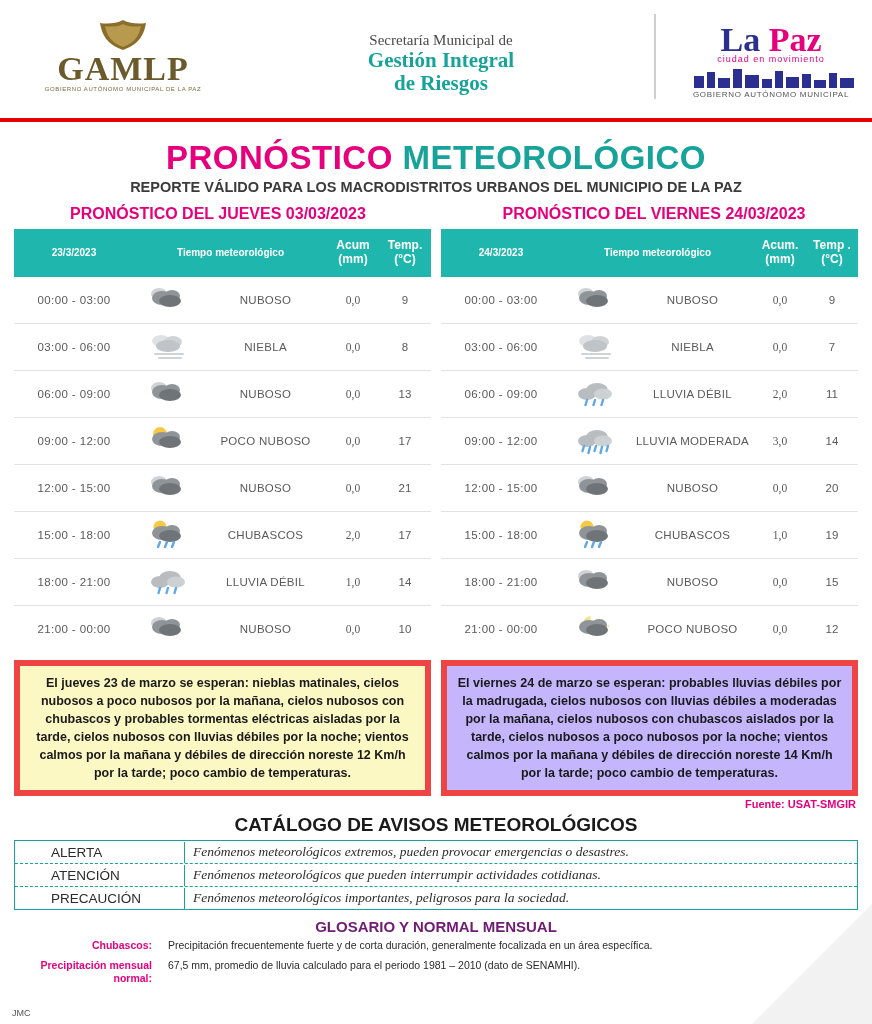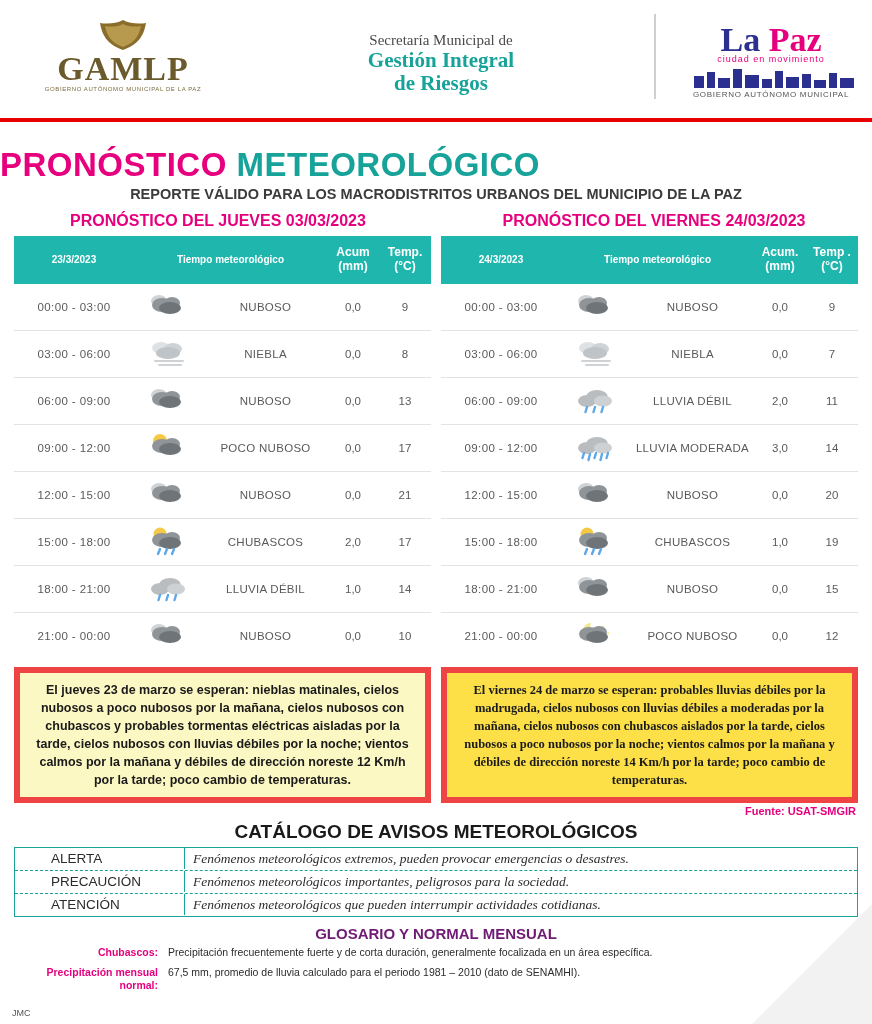--- a/index.html
+++ b/index.html
@@ -30,65 +30,65 @@
   .lapaz { width:200px; text-align:center; border-left:2px solid #cfcfcf; padding-left:32px; padding-top:10px; }
   .lapaz .lp1 { font-family:"Liberation Serif", serif; font-size:34px; font-weight:700; color:#2b2f8f; line-height:.95; }
   .lapaz .lp1 .paz { color:#e6007e; }
   .lapaz .lp2 { font-size:9px; color:#e6007e; letter-spacing:1px; margin-top:-2px; }
   .lapaz .skyline { height:22px; margin-top:2px; }
   .lapaz .lp3 { font-size:8px; color:#555; letter-spacing:.7px; margin-top:2px; }
 
   .headrule { height:4px; background:#e60000; margin:0; }
 
   
-  .title { font-size:33px; font-weight:700; letter-spacing:.5px; margin-top:24px; font-family:"Liberation Sans", sans-serif; }
+  .title { text-align:center; font-size:33px; font-weight:700; letter-spacing:.5px; margin-top:17px; font-family:"Liberation Sans", sans-serif; }
   .title .a { color:#e6007e; }
   .title .b { color:#17a39a; }
   .subtitle { text-align:center; font-size:14.5px; font-weight:700; color:#3b3b3b; margin-top:2px; }
 
   .daytitles { display:flex; margin-top:10px; }
   .daytitle { flex:1; text-align:center; color:#e6007e; font-weight:700; font-size:16px; }
 
   
   .tables { display:flex; gap:10px; padding:6px 14px 0 14px; }
   .tbl { flex:1; }
   table { width:100%; border-collapse:collapse; }
   thead th { background:#1fb7ad; color:#ffffff; font-size:10px; font-weight:700; padding:10px 2px; text-align:center; line-height:1.15; }
   thead th.hsmall { font-size:12px; }
   tbody td { font-size:11.5px; color:#5a5a5a; text-align:center; padding:7px 2px; border-bottom:1px solid #e3e3e3; }
   tbody tr:last-child td { border-bottom:none; }
   td.rango { font-size:11.5px; letter-spacing:.4px; white-space:nowrap; width:120px; }
   td.icon { width:70px; }
   td.desc { font-size:11.5px; letter-spacing:.3px; }
-  td.acum { width:52px; }
+  td.acum { width:52px;font-family:Liberation Serif, serif; }
   td.temp { width:52px; }
   .ico { display:inline-block; line-height:1; }
   .ico svg { display:block; margin:0 auto; }
 
   
   .notes { display:flex; gap:10px; padding:8px 14px 0 14px; }
   .note { flex:1; border:6px solid #ef4444; padding:8px 10px; font-size:12.5px; font-weight:700; line-height:1.45; text-align:center; color:#1a1a1a; }
   .note.yellow { background:#fcf8c4; }
-  .note.orange { background:#fde047;font-family:Liberation Serif, serif; }
+  .note.orange { background:#c4b5fd; }
   .fuente { text-align:right; padding:2px 16px 0 0; font-size:11px; font-weight:700; color:#e6007e; }
 
   
   .cat-title { text-align:center; font-size:19px; font-weight:700; color:#1a1a1a; margin-top:4px; }
   .catbox { margin:4px 14px 0 14px; border:1px solid #17a39a; }
-  .catrow { display:flex; align-items:flex-start; border-bottom:1px dashed #17a39a; }
+  .catrow { display:flex; align-items:center; border-bottom:1px dashed #17a39a; }
   .catrow:last-child { border-bottom:none; }
   .swatch { width:30px; border-right:1px dashed #17a39a; }
   .catlabel { width:140px; font-size:13.5px; color:#2b2b2b; padding:3px 6px; border-right:1px solid #17a39a; }
   .catdesc { flex:1; font-family:"Liberation Serif", serif; font-style:italic; font-size:13.5px; color:#2b2b2b; padding:3px 8px; }
 
   
   .glos-title { text-align:center; font-size:15px; font-weight:700; color:#701a75; margin-top:8px; }
   .glos { padding:4px 16px 0 16px; }
   .grow { display:flex; margin-bottom:6px; }
-  .gterm { width:152px; text-align:right; color:#e6007e; font-size:10.5px; font-weight:700; padding-right:10px; line-height:1.25; }
+  .gterm { width:152px; text-align:right; color:#e6007e; font-size:10.5px; font-weight:700; padding-right:16px; line-height:1.25; }
   .gdef { flex:1; font-size:10.5px; color:#2b2b2b; line-height:1.3; }
 
   .jmc { position:absolute; left:12px; bottom:6px; font-size:9px; color:#555; }
   .tri { position:absolute; right:0; bottom:0; width:0; height:0; border-left:120px solid transparent; border-bottom:120px solid #f2f2f2; z-index:-1; }
 </style>
 </head>
 <body>
 
 <div class="page">
   <div class="tri"></div>
@@ -396,28 +396,28 @@
   <div class="fuente">Fuente: USAT-SMGIR</div>
 
   <div class="cat-title">CATÁLOGO DE AVISOS METEOROLÓGICOS</div>
   <div class="catbox" id="catbox">
       <div class="catrow">
         <div class="swatch" style="background:#fb2d00"></div>
         <div class="catlabel">ALERTA</div>
         <div class="catdesc">Fenómenos meteorológicos extremos, pueden provocar emergencias o desastres.</div>
       </div>
       <div class="catrow">
+        <div class="swatch" style="background:#fdfcc2"></div>
+        <div class="catlabel">ATENCIÓN</div>
+        <div class="catdesc">Fenómenos meteorológicos que pueden interrumpir actividades cotidianas.</div>
+      </div>
+      <div class="catrow">
         <div class="swatch" style="background:#f7b26a"></div>
         <div class="catlabel">PRECAUCIÓN</div>
         <div class="catdesc">Fenómenos meteorológicos importantes, peligrosos para la sociedad.</div>
-      </div>
-      <div class="catrow">
-        <div class="swatch" style="background:#fdfcc2"></div>
-        <div class="catlabel">ATENCIÓN</div>
-        <div class="catdesc">Fenómenos meteorológicos que pueden interrumpir actividades cotidianas.</div>
       </div>
     </div>
 
   <div class="glos-title">GLOSARIO Y NORMAL MENSUAL</div>
   <div class="glos" id="glos">
       <div class="grow">
         <div class="gterm">Chubascos:</div>
         <div class="gdef">Precipitación frecuentemente fuerte y de corta duración, generalmente focalizada en un área específica.</div>
       </div>
       <div class="grow">

